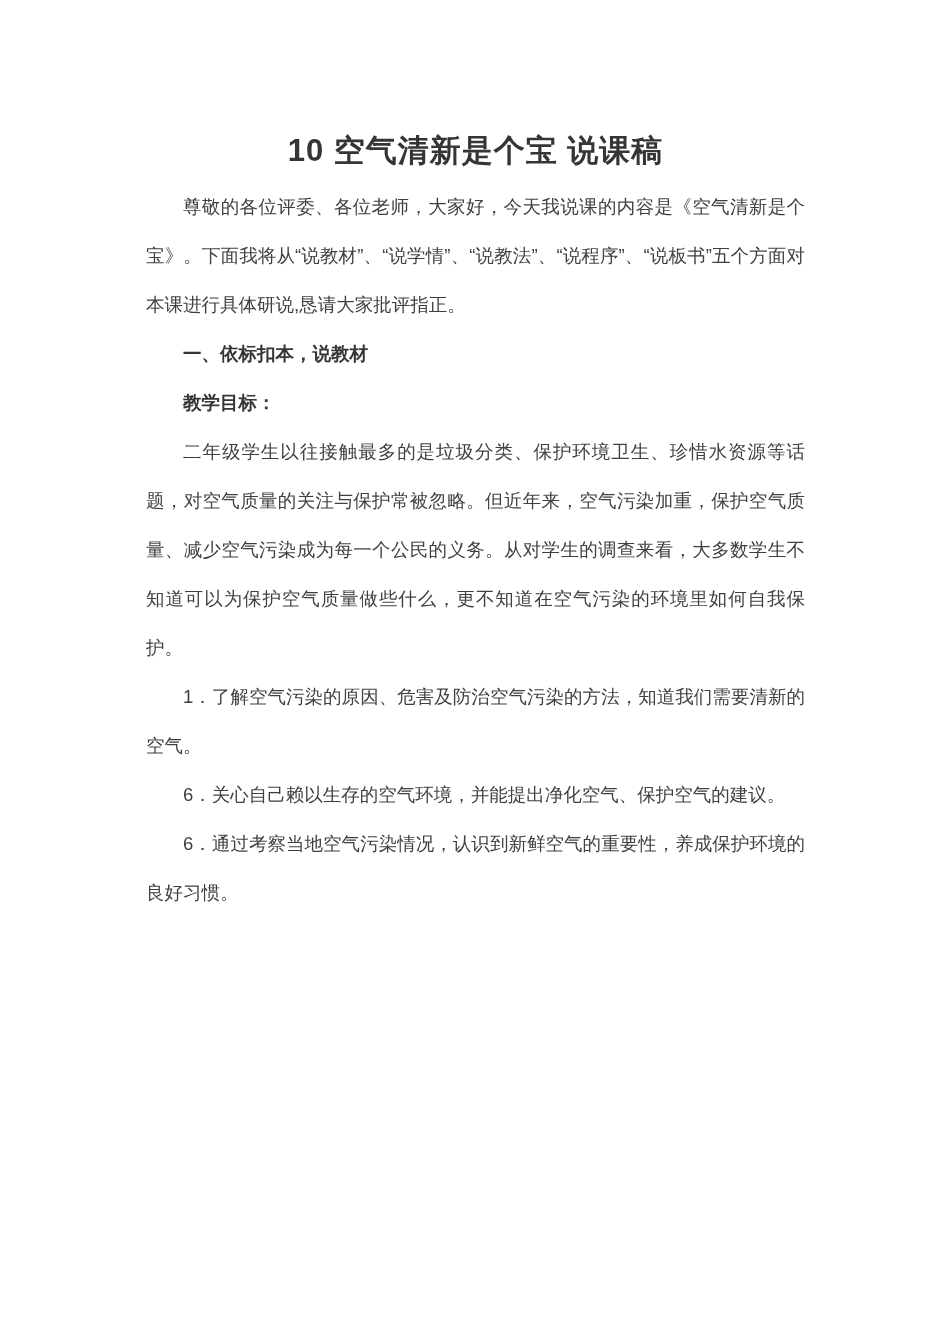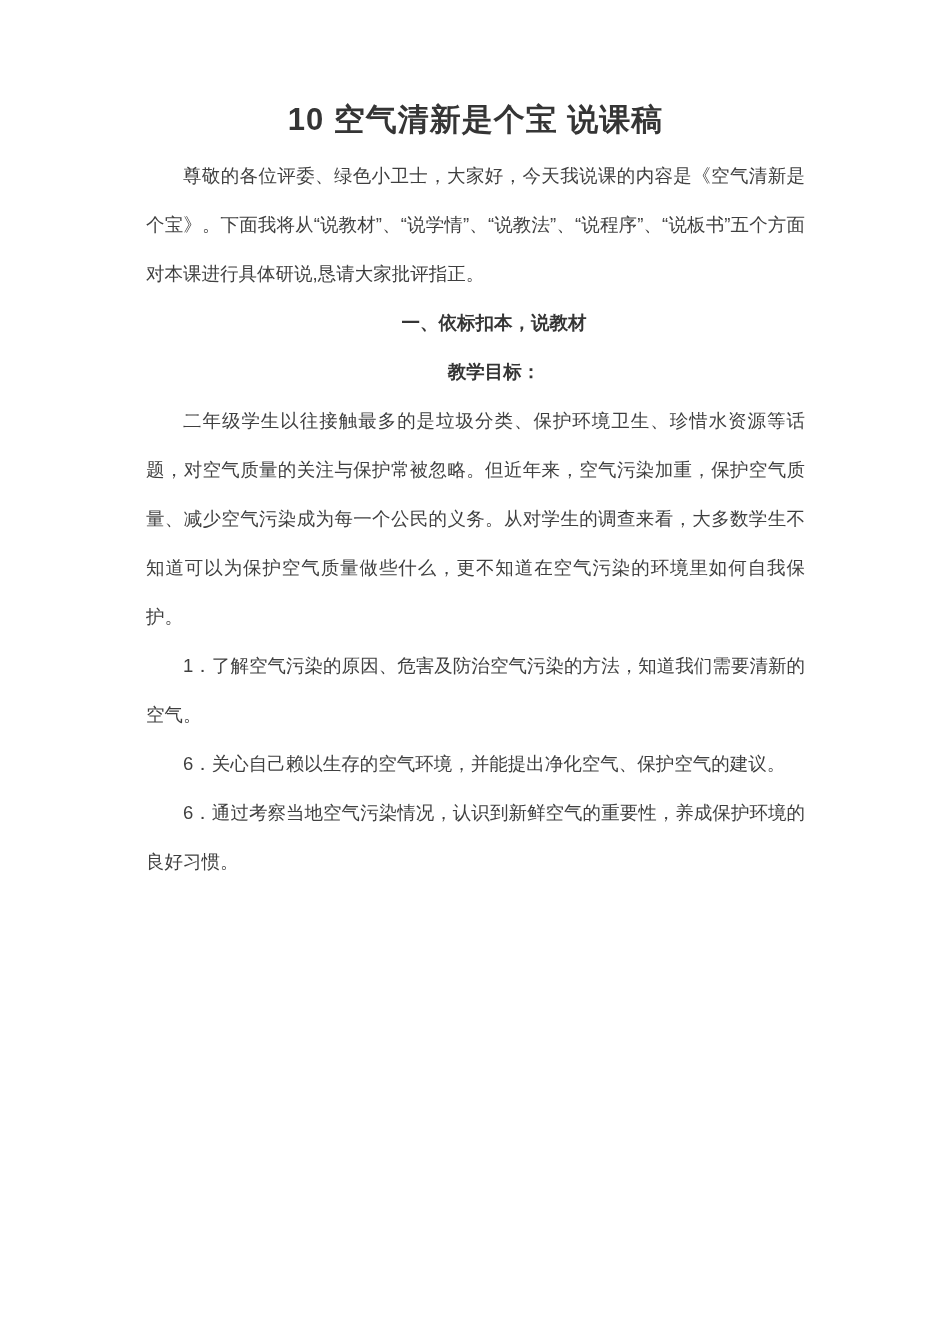--- a/index.html
+++ b/index.html
@@ -15,21 +15,21 @@
   }
   body {
     width: 950px;
     height: 1344px;
     overflow: hidden;
     font-family: "Liberation Sans", "DejaVu Sans", sans-serif;
   }
   .doc {
     width: 950px;
     height: 1344px;
-    padding: 88px 145px 0 146px;
+    padding: 119px 145px 0 146px;
     background: var(--background);
     color: var(--text);
   }
   .doc-title {
     margin: 0;
     font-size: 31px;
     line-height: 63px;
     font-weight: bold;
     text-align: center;
     color: var(--heading);
@@ -41,30 +41,30 @@
     font-size: 18.5px;
     line-height: 49px;
     text-indent: 2em;
     text-align: justify;
     font-weight: normal;
     color: var(--text);
   }
   .para.heading {
     font-weight: bold;
     color: var(--heading);
-    text-align: center;
+    text-align: left;
   }
 </style>
 </head>
 <body>
 
 <div class="doc">
   <h1 class="doc-title">10 空气清新是个宝 说课稿</h1>
 
-  <p class="para">尊敬的各位评委、绿色小卫士，大家好，今天我说课的内容是《空气清新是个宝》。下面我将从“说教材”、“说学情”、“说教法”、“说程序”、“说板书”五个方面对本课进行具体研说,恳请大家批评指正。</p>
+  <p class="para">尊敬的各位评委、各位老师，大家好，今天我说课的内容是《空气清新是个宝》。下面我将从“说教材”、“说学情”、“说教法”、“说程序”、“说板书”五个方面对本课进行具体研说,恳请大家批评指正。</p>
 
   <p class="para heading">一、依标扣本，说教材</p>
 
 
 
   <p class="para heading">教学目标：</p>
 
   <p class="para">二年级学生以往接触最多的是垃圾分类、保护环境卫生、珍惜水资源等话题，对空气质量的关注与保护常被忽略。但近年来，空气污染加重，保护空气质量、减少空气污染成为每一个公民的义务。从对学生的调查来看，大多数学生不知道可以为保护空气质量做些什么，更不知道在空气污染的环境里如何自我保护。</p>
 
   <p class="para">1．了解空气污染的原因、危害及防治空气污染的方法，知道我们需要清新的空气。</p>

